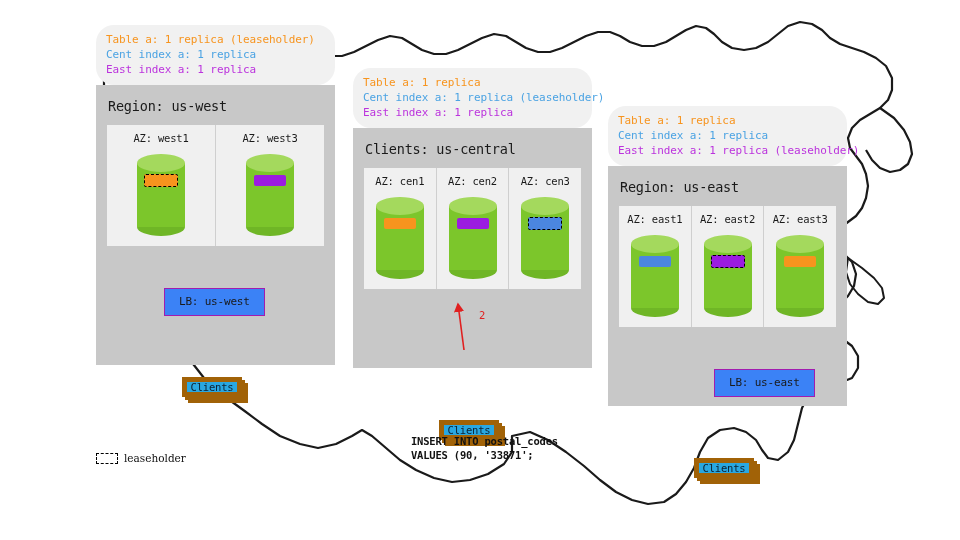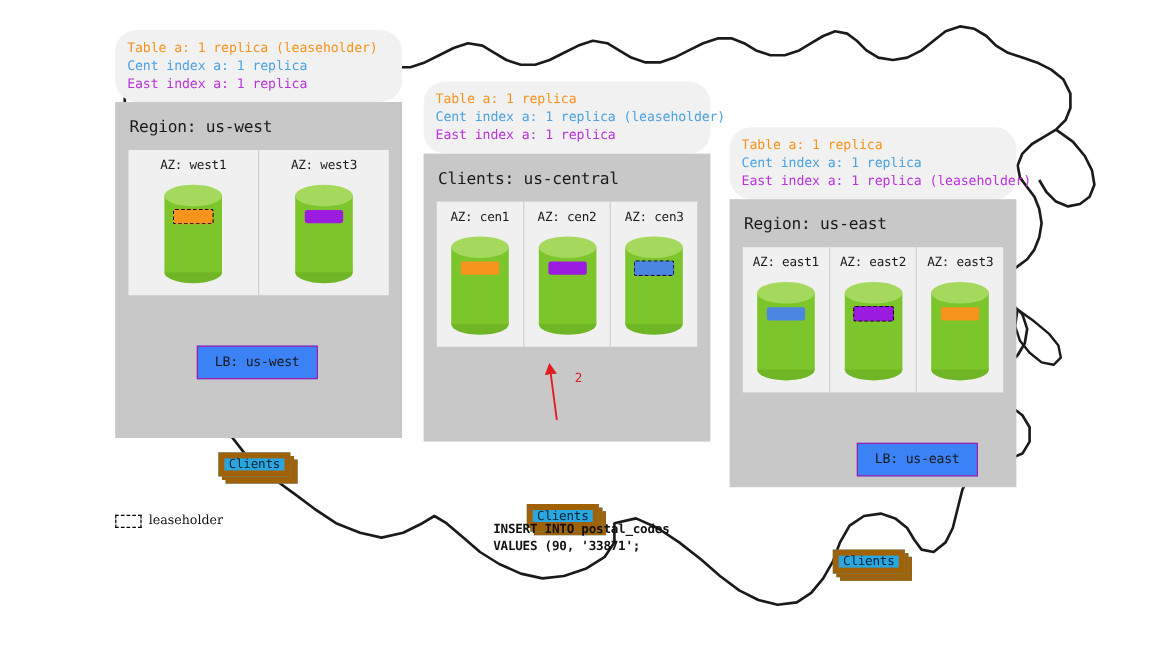--- a/index.html
+++ b/index.html
@@ -259,18 +259,18 @@
       <div class="clients" style="left:86px; top:254px;">
         <div class="sheet s3"></div>
         <div class="sheet s2"></div>
         <div class="sheet s1">
             <span class="lbl">Clients</span>
           </div>
       </div>
     </div>
   </div>
 
-  <div class="legend-wrap" style="left:96px; top:428px;">
+  <div class="legend-wrap" style="left:96px; top:452px;">
     <div class="legend-swatch"></div>
     <div class="legend-text">leaseholder</div>
   </div>
 
 </div>
 
 </body></html>

